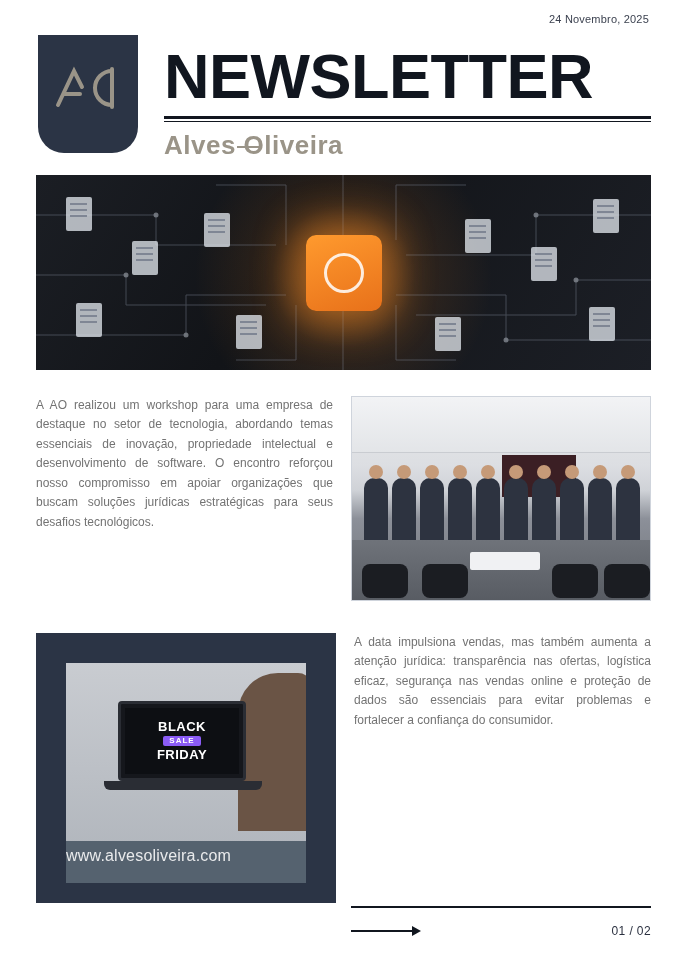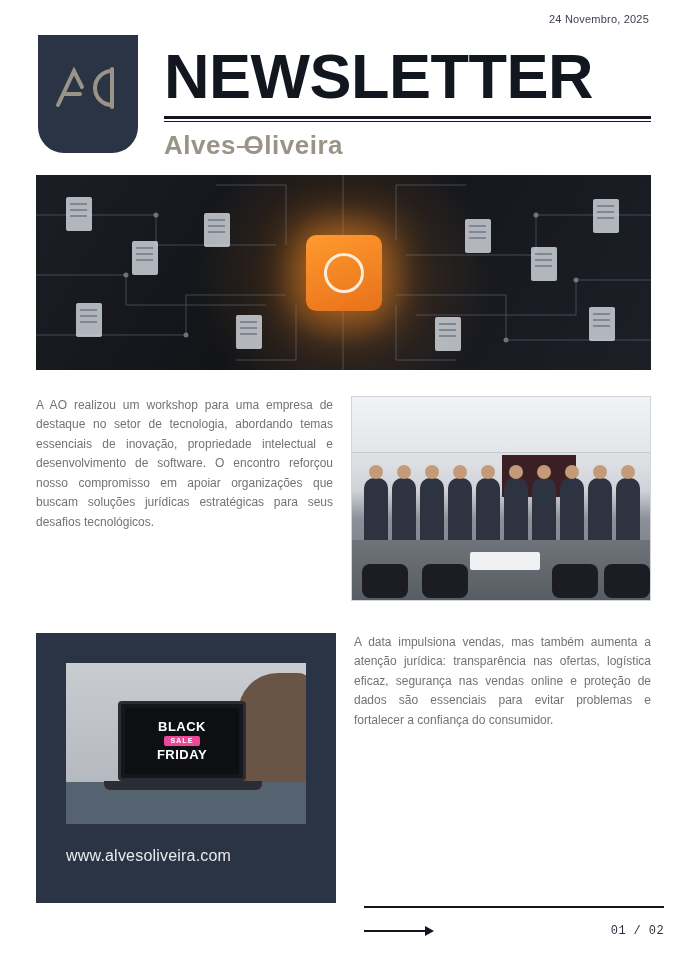--- a/index.html
+++ b/index.html
@@ -198,64 +198,62 @@
   .bf-panel {
     width: 300px;
     height: 270px;
     flex: 0 0 auto;
     background: #2b3445;
     position: relative;
   }
   .bf-photo {
     position: absolute;
     left: 30px; top: 30px;
-    width: 240px; height: 161px;
+    width: 240px; height: 220px;
     background: linear-gradient(#c9ccd1,#aeb3ba);
     overflow: hidden;
   }
   .bf-laptop {
     position:absolute; left:52px; top:38px; width:128px; height:80px;
     background:#15171c; border:3px solid #2a2d34; border-radius:4px;
   }
   .bf-screen-text {
     position:absolute; inset:4px;
     background:#0d0f13;
     color:#ffffff;
     font-size: 13px;
     font-weight: 700;
     line-height: 1.05;
     letter-spacing: .5px;
     display:flex; flex-direction:column; justify-content:center; align-items:center;
     text-align:center;
   }
   .bf-sale {
-    background:#ec4899; color:#fff; font-size:8px; padding:1px 6px; border-radius:2px; margin:2px 0;
+    background:#8b5cf6; color:#fff; font-size:8px; padding:1px 6px; border-radius:2px; margin:2px 0;
     letter-spacing:1px;
-    font-family:Liberation Mono, monospace;
   }
   .bf-base { position:absolute; left:38px; top:118px; width:158px; height:9px; background:#2a2d34; border-radius:0 0 6px 6px; }
   .bf-person { position:absolute; right:-6px; top:10px; width:74px; height:158px; background:#6a5445; border-radius:40px 14px 0 0; }
   .bf-jeans { position:absolute; left:0; bottom:0; width:240px; height:42px; background:#55626f; }
 
   .site-url {
     position:absolute;
     left: 30px; bottom: 38px;
     color: #e9eaec;
     font-size: 16px;
     letter-spacing: .2px;
   }
 
   
   .footer {
     position: absolute;
-    left: 49px; right: 36px;
+    left: 36px; right: 36px;
     bottom: 34px;
     width: 300px;
     margin-left: 315px;
-    font-family: Liberation Mono, monospace;
   }
   .footer-rule { height: 2px; background: #11161f; }
   .footer-row {
     display: flex;
     align-items: center;
     justify-content: space-between;
     margin-top: 16px;
   }
   .arrow-wrap { display:flex; align-items:center; }
   .arrow-line { width: 62px; height: 2px; background:#11161f; }

